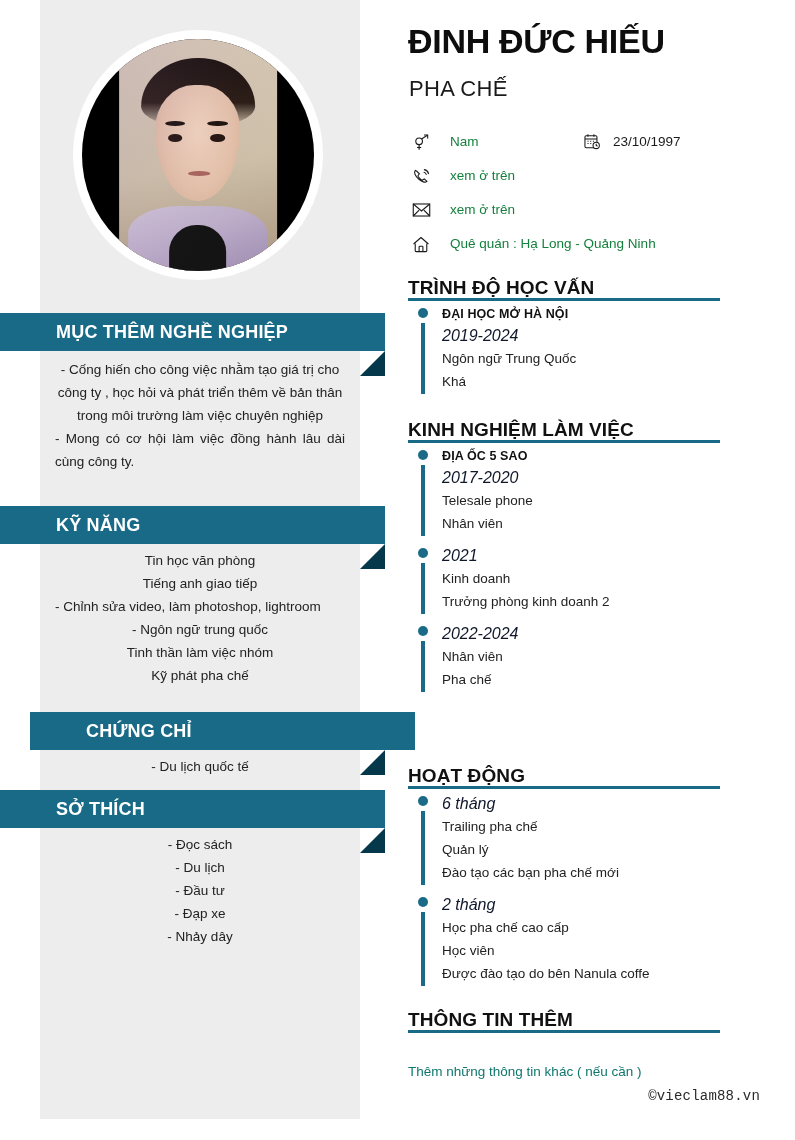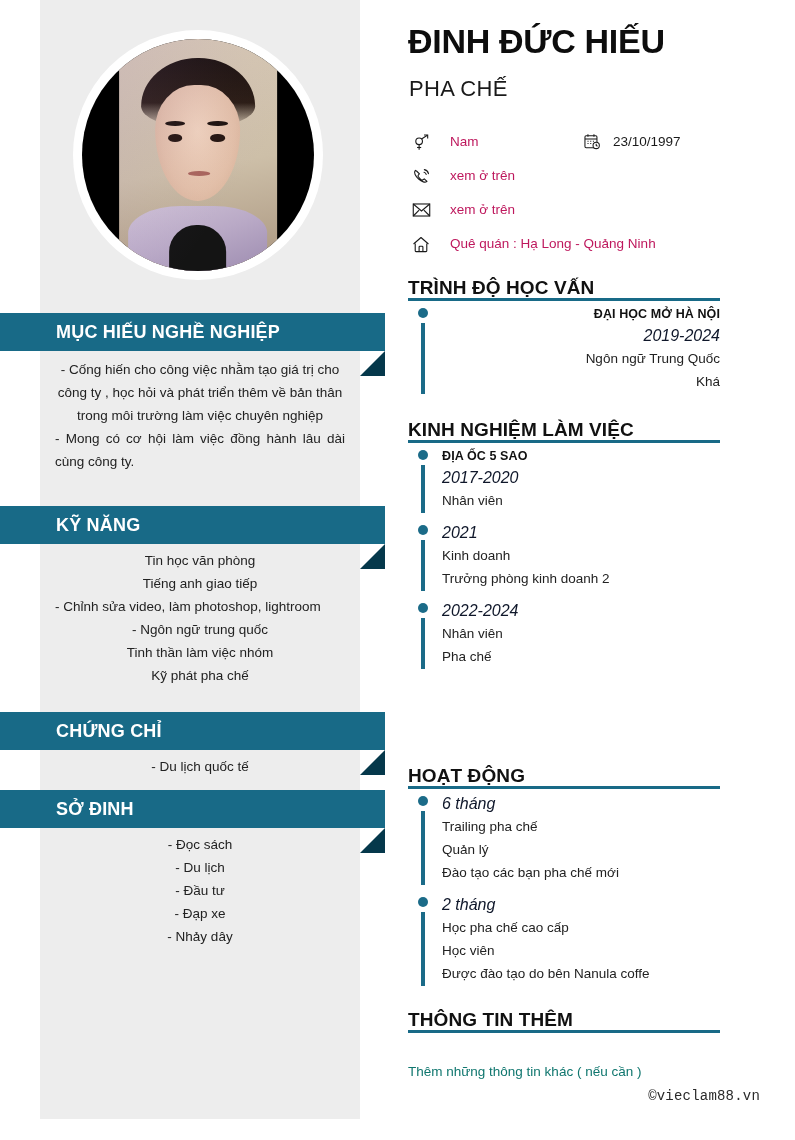--- a/index.html
+++ b/index.html
@@ -109,21 +109,21 @@
     position: absolute; left: 9px; top: 76px;
     font-size: 22px; font-weight: normal; color: #1a1a1a; letter-spacing: 0.3px;
   }
 
   .contact-list { position: absolute; left: 8px; top: 130px; width: 380px; }
   .contact-row { position: relative; height: 34px; }
   .c-icon {
     position: absolute; left: 0; top: 0; width: 26px; height: 24px;
     display: flex; align-items: center; justify-content: center;
   }
-  .c-text { position: absolute; left: 42px; top: 1px; font-size: 13.5px; color: #be185d; line-height: 22px; }
+  .c-text { position: absolute; left: 42px; top: 1px; font-size: 13.5px; color: #15803d; line-height: 22px; }
   .c-icon2 { position: absolute; left: 172px; top: 0; width: 24px; height: 24px; display: flex; align-items: center; justify-content: center; }
   .c-text2 { position: absolute; left: 205px; top: 1px; font-size: 13.5px; color: #1a1a1a; line-height: 22px; }
 
   .sec { position: absolute; left: 8px; width: 312px; }
   .sec-head {
     font-size: 19px; font-weight: bold; color: #111; letter-spacing: 0.1px;
     line-height: 1.05; 
   }
   .sec-rule { height: 3px; background: #186A87; width: 312px; }
 
@@ -168,51 +168,51 @@
           <div class="ph-eye r"></div>
           <div class="ph-mouth"></div>
           <div class="ph-shirt"></div>
           <div class="ph-collar"></div>
           <div class="ph-tint"></div>
         </div>
       </div>
     </div>
 
     <div class="banner" style="top:313px;">
-      <span class="banner-title">MỤC HIẾU NGHỀ NGHIỆP</span>
+      <span class="banner-title">MỤC THÊM NGHỀ NGHIỆP</span>
     </div>
     <div class="fold" style="top:351px;"></div>
     <div class="left-body justify" style="top:358px;">
       <p>- Cống hiến cho công việc nhằm tạo giá trị cho công ty , học hỏi và phát triển thêm về bản thân trong môi trường làm việc chuyên nghiệp</p>
       <p style="text-align:justify;">- Mong có cơ hội làm việc đồng hành lâu dài cùng công ty.</p>
     </div>
 
     <div class="banner" style="top:506px;">
       <span class="banner-title">KỸ NĂNG</span>
     </div>
     <div class="fold" style="top:544px;"></div>
     <div class="left-body" style="top:549px;">
       <p>Tin học văn phòng</p>
       <p>Tiếng anh giao tiếp</p>
       <p style="text-align:justify;">- Chỉnh sửa video, làm photoshop, lightroom</p>
       <p>- Ngôn ngữ trung quốc</p>
       <p>Tinh thần làm việc nhóm</p>
       <p>Kỹ phát pha chế</p>
     </div>
 
-    <div class="banner" style="top:712px;">
+    <div class="banner" style="top:712px;margin-left:30px;">
       <span class="banner-title">CHỨNG CHỈ</span>
     </div>
     <div class="fold" style="top:750px;"></div>
     <div class="left-body" style="top:755px;">
       <p>- Du lịch quốc tế</p>
     </div>
 
     <div class="banner" style="top:790px;">
-      <span class="banner-title">SỞ ĐINH</span>
+      <span class="banner-title">SỞ THÍCH</span>
     </div>
     <div class="fold" style="top:828px;"></div>
     <div class="left-body" style="top:833px;">
       <p>- Đọc sách</p>
       <p>- Du lịch</p>
       <p>- Đầu tư</p>
       <p>- Đạp xe</p>
       <p>- Nhảy dây</p>
     </div>
   </div>
@@ -284,39 +284,40 @@
             <path d="M9.6 21V15.3c0-.6.5-1.1 1.1-1.1h2.6c.6 0 1.1.5 1.1 1.1V21"></path>
           </svg>
         </span>
         <span class="c-text">Quê quán : Hạ Long - Quảng Ninh</span>
       </div>
     </div>
 
     <div class="sec" style="top:278px;">
       <div class="sec-head">TRÌNH ĐỘ HỌC VẤN</div>
       <div class="sec-rule"></div>
-      <div class="entry" style="padding-bottom:6px;text-align:right;">
+      <div class="entry" style="padding-bottom:6px;">
         <span class="entry-dot"></span>
         <span class="entry-bar"></span>
         <div class="e-title">ĐẠI HỌC MỞ HÀ NỘI</div>
         <div class="e-date">2019-2024</div>
         <div class="e-line">Ngôn ngữ Trung Quốc</div>
         <div class="e-line">Khá</div>
       </div>
     </div>
 
     <div class="sec" style="top:420px;">
       <div class="sec-head">KINH NGHIỆM LÀM VIỆC</div>
       <div class="sec-rule"></div>
 
       <div class="entry" style="padding-bottom:6px;">
         <span class="entry-dot"></span>
         <span class="entry-bar"></span>
         <div class="e-title">ĐỊA ỐC 5 SAO</div>
         <div class="e-date">2017-2020</div>
+        <div class="e-line">Telesale phone</div>
         <div class="e-line">Nhân viên</div>
       </div>
 
       <div class="entry" style="padding-bottom:6px;">
         <span class="entry-dot"></span>
         <span class="entry-bar"></span>
         <div class="e-date">2021</div>
         <div class="e-line">Kinh doanh</div>
         <div class="e-line">Trưởng phòng kinh doanh 2</div>
       </div>

